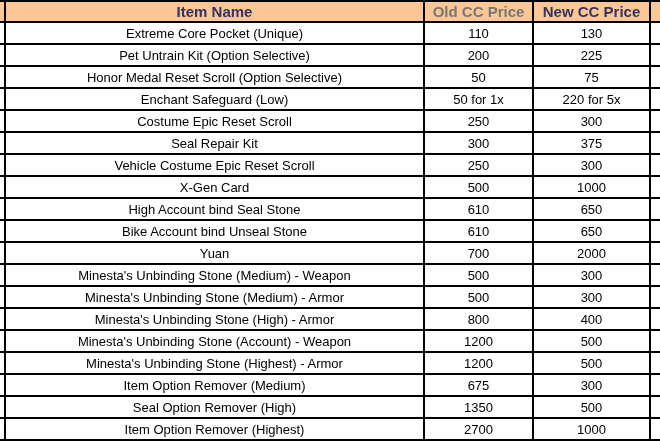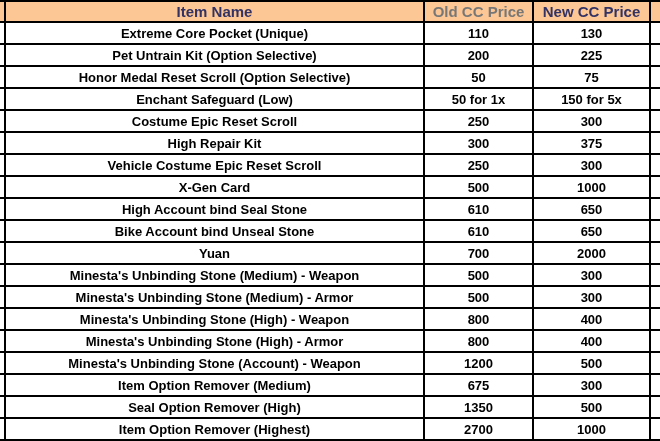--- a/index.html
+++ b/index.html
@@ -25,21 +25,21 @@
     border-top: 2px solid var(--border, #000);
     border-bottom: 2px solid var(--border, #000);
     text-align: center;
     vertical-align: middle;
     white-space: nowrap;
     overflow: hidden;
     font-size: 13px;
     padding: 0 2px;
   }
   thead tr { height: 21px; }
-  tbody tr { height: 21px; font-weight: bold; }
+  tbody tr { height: 21px; }
 
   
   .col-item { border-left: 2px solid var(--border, #000); }
   .col-old  { border-left: 2px solid var(--border, #000); }
   .col-new  { border-left: 2px solid var(--border, #000); border-right: 2px solid var(--border, #000); }
 
   thead th {
     background: var(--header-bg, #fcc795);
     color: var(--header-text, #323264);
     font-weight: bold;
@@ -89,33 +89,33 @@
     <td class="sliver" data-name="left-sliver-cell"></td>
     <td class="col-item" data-name="item-name-cell">Honor Medal Reset Scroll (Option Selective)</td>
     <td class="col-old" data-name="old-price-cell">50</td>
     <td class="col-new" data-name="new-price-cell">75</td>
     <td class="sliver" data-name="right-sliver-cell"></td>
   </tr>
       <tr data-name="table-row">
     <td class="sliver" data-name="left-sliver-cell"></td>
     <td class="col-item" data-name="item-name-cell">Enchant Safeguard (Low)</td>
     <td class="col-old" data-name="old-price-cell">50 for 1x</td>
-    <td class="col-new" data-name="new-price-cell">150 for 5x</td>
+    <td class="col-new" data-name="new-price-cell">220 for 5x</td>
     <td class="sliver" data-name="right-sliver-cell"></td>
   </tr>
       <tr data-name="table-row">
     <td class="sliver" data-name="left-sliver-cell"></td>
     <td class="col-item" data-name="item-name-cell">Costume Epic Reset Scroll</td>
     <td class="col-old" data-name="old-price-cell">250</td>
     <td class="col-new" data-name="new-price-cell">300</td>
     <td class="sliver" data-name="right-sliver-cell"></td>
   </tr>
       <tr data-name="table-row">
     <td class="sliver" data-name="left-sliver-cell"></td>
-    <td class="col-item" data-name="item-name-cell">High Repair Kit</td>
+    <td class="col-item" data-name="item-name-cell">Seal Repair Kit</td>
     <td class="col-old" data-name="old-price-cell">300</td>
     <td class="col-new" data-name="new-price-cell">375</td>
     <td class="sliver" data-name="right-sliver-cell"></td>
   </tr>
       <tr data-name="table-row">
     <td class="sliver" data-name="left-sliver-cell"></td>
     <td class="col-item" data-name="item-name-cell">Vehicle Costume Epic Reset Scroll</td>
     <td class="col-old" data-name="old-price-cell">250</td>
     <td class="col-new" data-name="new-price-cell">300</td>
     <td class="sliver" data-name="right-sliver-cell"></td>
@@ -157,41 +157,41 @@
   </tr>
       <tr data-name="table-row">
     <td class="sliver" data-name="left-sliver-cell"></td>
     <td class="col-item" data-name="item-name-cell">Minesta's Unbinding Stone (Medium) - Armor</td>
     <td class="col-old" data-name="old-price-cell">500</td>
     <td class="col-new" data-name="new-price-cell">300</td>
     <td class="sliver" data-name="right-sliver-cell"></td>
   </tr>
       <tr data-name="table-row">
     <td class="sliver" data-name="left-sliver-cell"></td>
-    <td class="col-item" data-name="item-name-cell">Minesta's Unbinding Stone (High) - Weapon</td>
-    <td class="col-old" data-name="old-price-cell">800</td>
-    <td class="col-new" data-name="new-price-cell">400</td>
-    <td class="sliver" data-name="right-sliver-cell"></td>
-  </tr>
-      <tr data-name="table-row">
-    <td class="sliver" data-name="left-sliver-cell"></td>
     <td class="col-item" data-name="item-name-cell">Minesta's Unbinding Stone (High) - Armor</td>
     <td class="col-old" data-name="old-price-cell">800</td>
     <td class="col-new" data-name="new-price-cell">400</td>
     <td class="sliver" data-name="right-sliver-cell"></td>
   </tr>
       <tr data-name="table-row">
     <td class="sliver" data-name="left-sliver-cell"></td>
     <td class="col-item" data-name="item-name-cell">Minesta's Unbinding Stone (Account) - Weapon</td>
     <td class="col-old" data-name="old-price-cell">1200</td>
     <td class="col-new" data-name="new-price-cell">500</td>
     <td class="sliver" data-name="right-sliver-cell"></td>
   </tr>
       <tr data-name="table-row">
     <td class="sliver" data-name="left-sliver-cell"></td>
+    <td class="col-item" data-name="item-name-cell">Minesta's Unbinding Stone (Highest) - Armor</td>
+    <td class="col-old" data-name="old-price-cell">1200</td>
+    <td class="col-new" data-name="new-price-cell">500</td>
+    <td class="sliver" data-name="right-sliver-cell"></td>
+  </tr>
+      <tr data-name="table-row">
+    <td class="sliver" data-name="left-sliver-cell"></td>
     <td class="col-item" data-name="item-name-cell">Item Option Remover (Medium)</td>
     <td class="col-old" data-name="old-price-cell">675</td>
     <td class="col-new" data-name="new-price-cell">300</td>
     <td class="sliver" data-name="right-sliver-cell"></td>
   </tr>
       <tr data-name="table-row">
     <td class="sliver" data-name="left-sliver-cell"></td>
     <td class="col-item" data-name="item-name-cell">Seal Option Remover (High)</td>
     <td class="col-old" data-name="old-price-cell">1350</td>
     <td class="col-new" data-name="new-price-cell">500</td>

